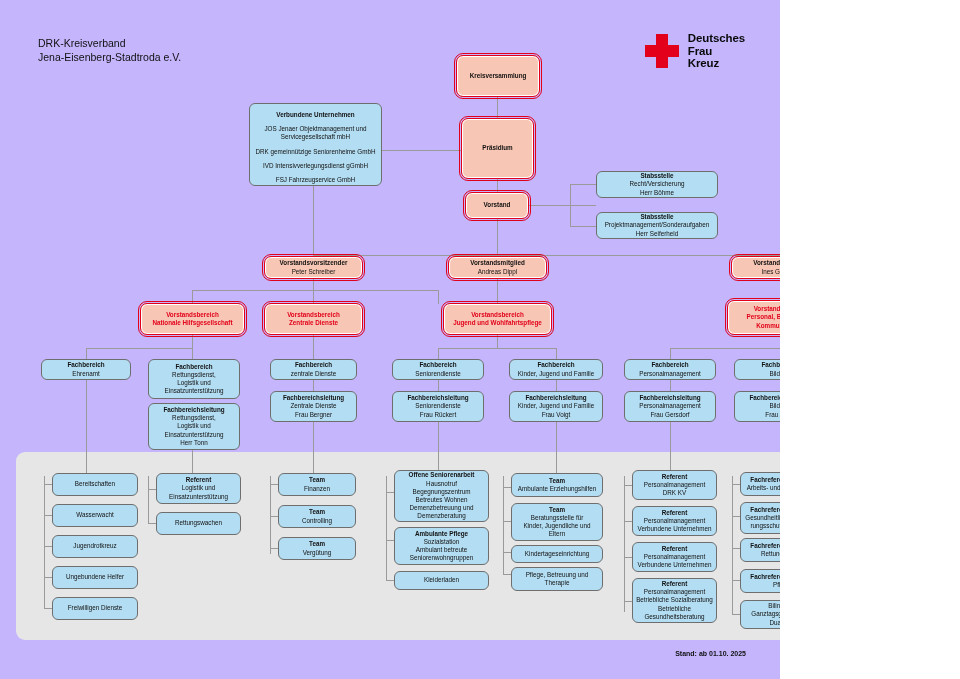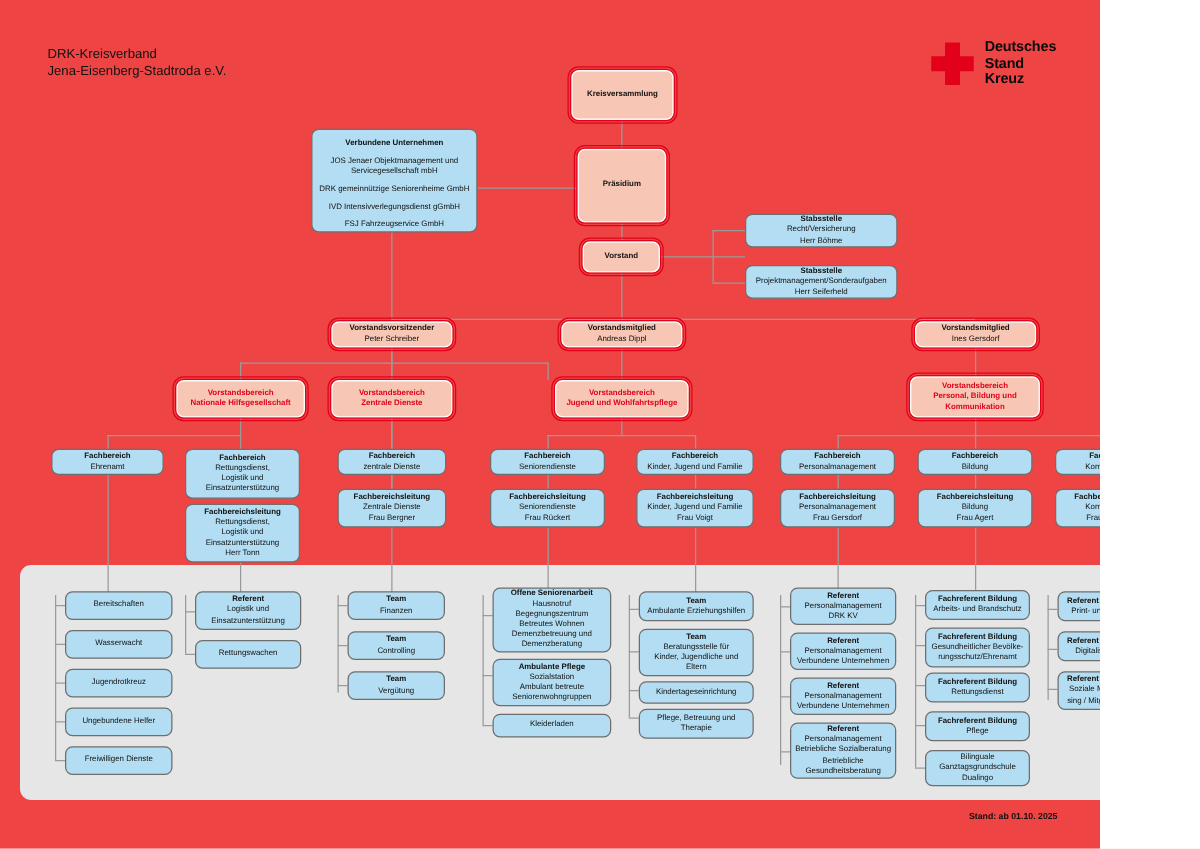--- a/index.html
+++ b/index.html
@@ -2,23 +2,23 @@
 <html><head>
 <meta charset="utf-8">
 <style>
   html,body{margin:0;padding:0;background:#ffffff;}
   body{
     font-family:"Liberation Sans","DejaVu Sans",sans-serif;
     -webkit-font-smoothing:antialiased;
   }
   #page{
     position:relative;
-    width:880px;
+    width:780px;
     height:679px;
-    background:#ef4444;
+    background:#c4b5fd;
     overflow:hidden;
   }
 
   
   #org-title{
     position:absolute;
     left:38px; top:36px;
     font-size:10.5px;
     line-height:14px;
     color:#111111;
@@ -117,21 +117,21 @@
 
   <div id="org-title">DRK-Kreisverband
 Jena-Eisenberg-Stadtroda e.V.</div>
 
   <div id="drk-logo">
     <div class="cross-wrap">
       <div class="bar h"></div>
         <div class="bar v"></div>
     </div>
     <div id="logo-text">Deutsches
-Stand
+Frau
 Kreuz</div>
   </div>
 
   <div id="gray-panel"></div>
 
   <div id="wires">
 
     <div class="ln v" style="left:497px;top:97px;height:30px;"></div>
     <div class="ln v" style="left:497px;top:178px;height:15px;"></div>
     <div class="ln v" style="left:497px;top:219px;height:36px;"></div>

